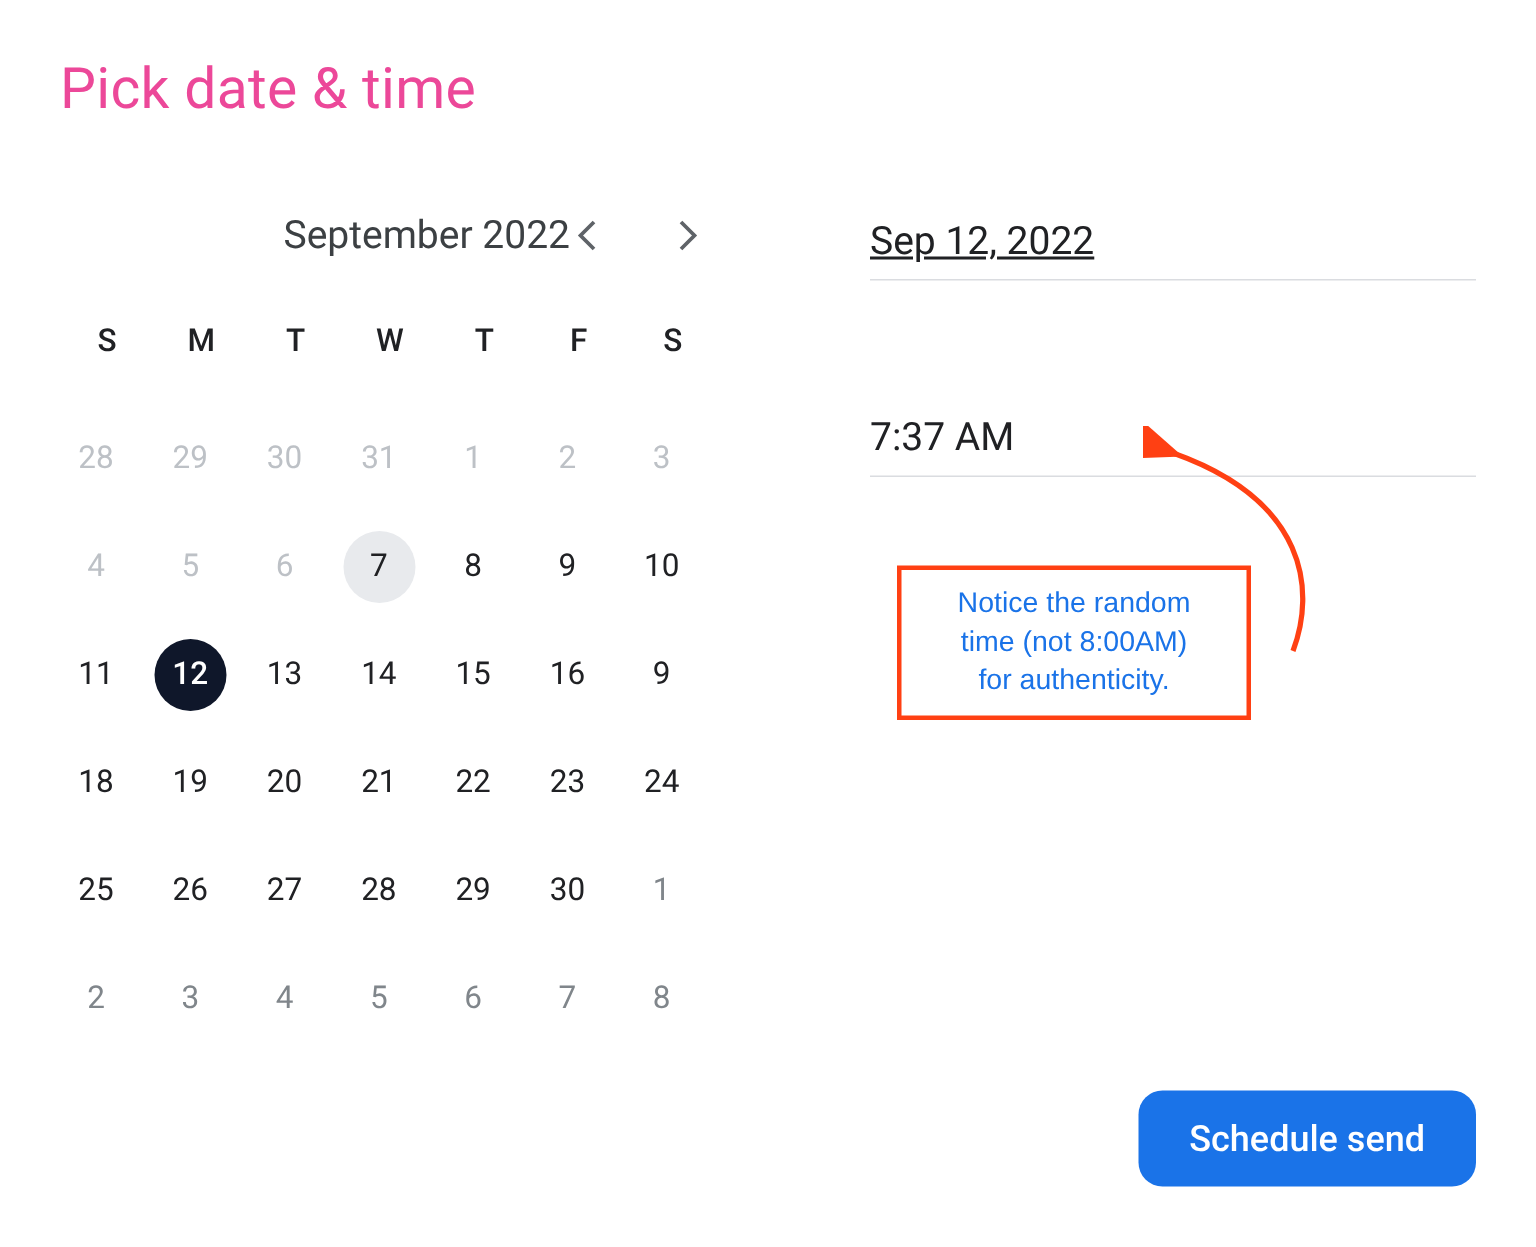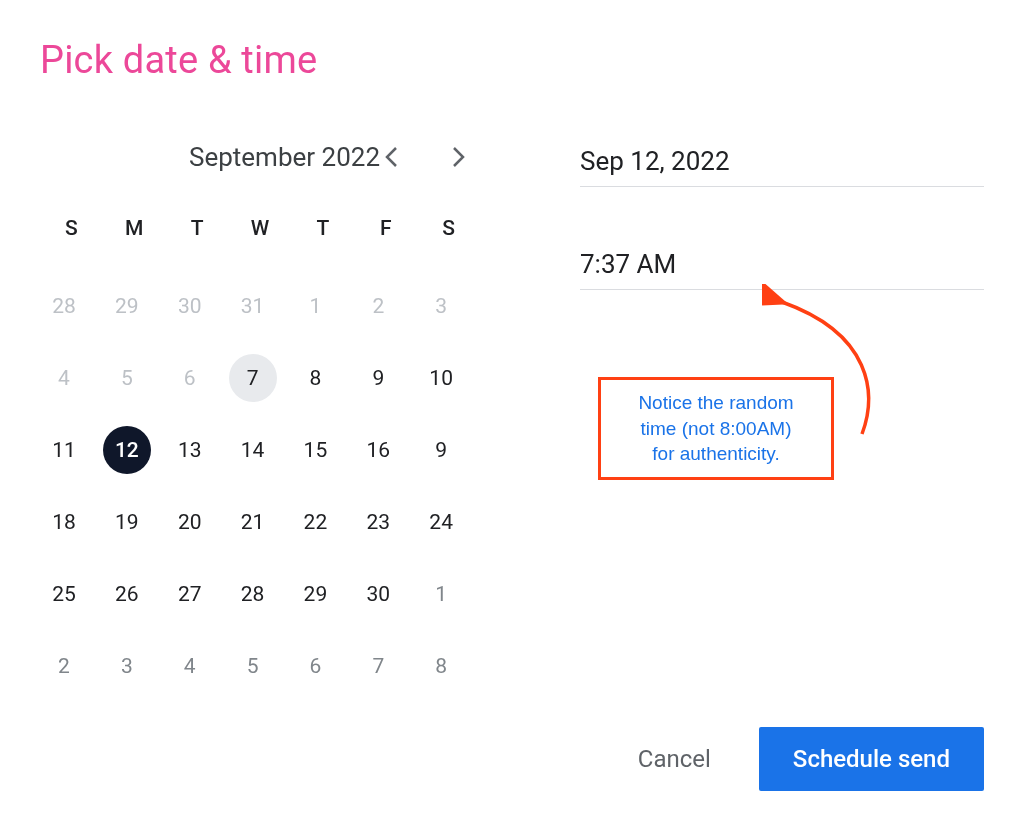--- a/index.html
+++ b/index.html
@@ -96,21 +96,21 @@
     border: none;
     border-bottom: 1px solid #dadce0;
     font-size: 26px;
     color: #202124;
     padding: 4px 0 10px 0;
     width: 100%;
     outline: none;
     font-family: inherit;
     background: transparent;
   }
-  .input-line.date-in { margin-bottom: 58px; }
+  .input-line.date-in { margin-bottom: 86px; text-decoration: underline; }
   .annotation-box {
     position: absolute;
     left: 598px;
     top: 377px;
     width: 236px;
     border: 3px solid #ff4013;
     padding: 10px 8px;
     text-align: center;
     color: #1a73e8;
     font-size: 19px;
@@ -140,21 +140,21 @@
     border: none;
     cursor: pointer;
     font-family: inherit;
     padding: 12px 8px;
   }
   .btn-primary {
     font-size: 24px;
     background: #1a73e8;
     color: #fff;
     border: none;
-    border-radius: 2px;
+    border-radius: 16px;
     padding: 18px 34px;
     cursor: pointer;
     font-family: inherit;
     font-weight: 500;
   }
 </style>
 </head>
 <body>
 
 <div class="dialog">
@@ -330,15 +330,14 @@
 <svg class="annotation-arrow" viewBox="0 0 130 160">
   <defs>
     <marker id="arrowhead" markerWidth="10" markerHeight="8" refX="2" refY="4" orient="auto">
       <polygon points="10 0, 0 4, 10 8" fill="#ff4013"></polygon>
     </marker>
   </defs>
   <path d="M 100 150 C 115 110, 110 50, 20 18" stroke="#ff4013" stroke-width="3.5" fill="none" marker-end="url(#arrowhead)"></path>
 </svg>
 
 <div class="footer">
-  <button class="btn-cancel">Cancel</button>
   <button class="btn-primary">Schedule send</button>
 </div>
 
 </body></html>

